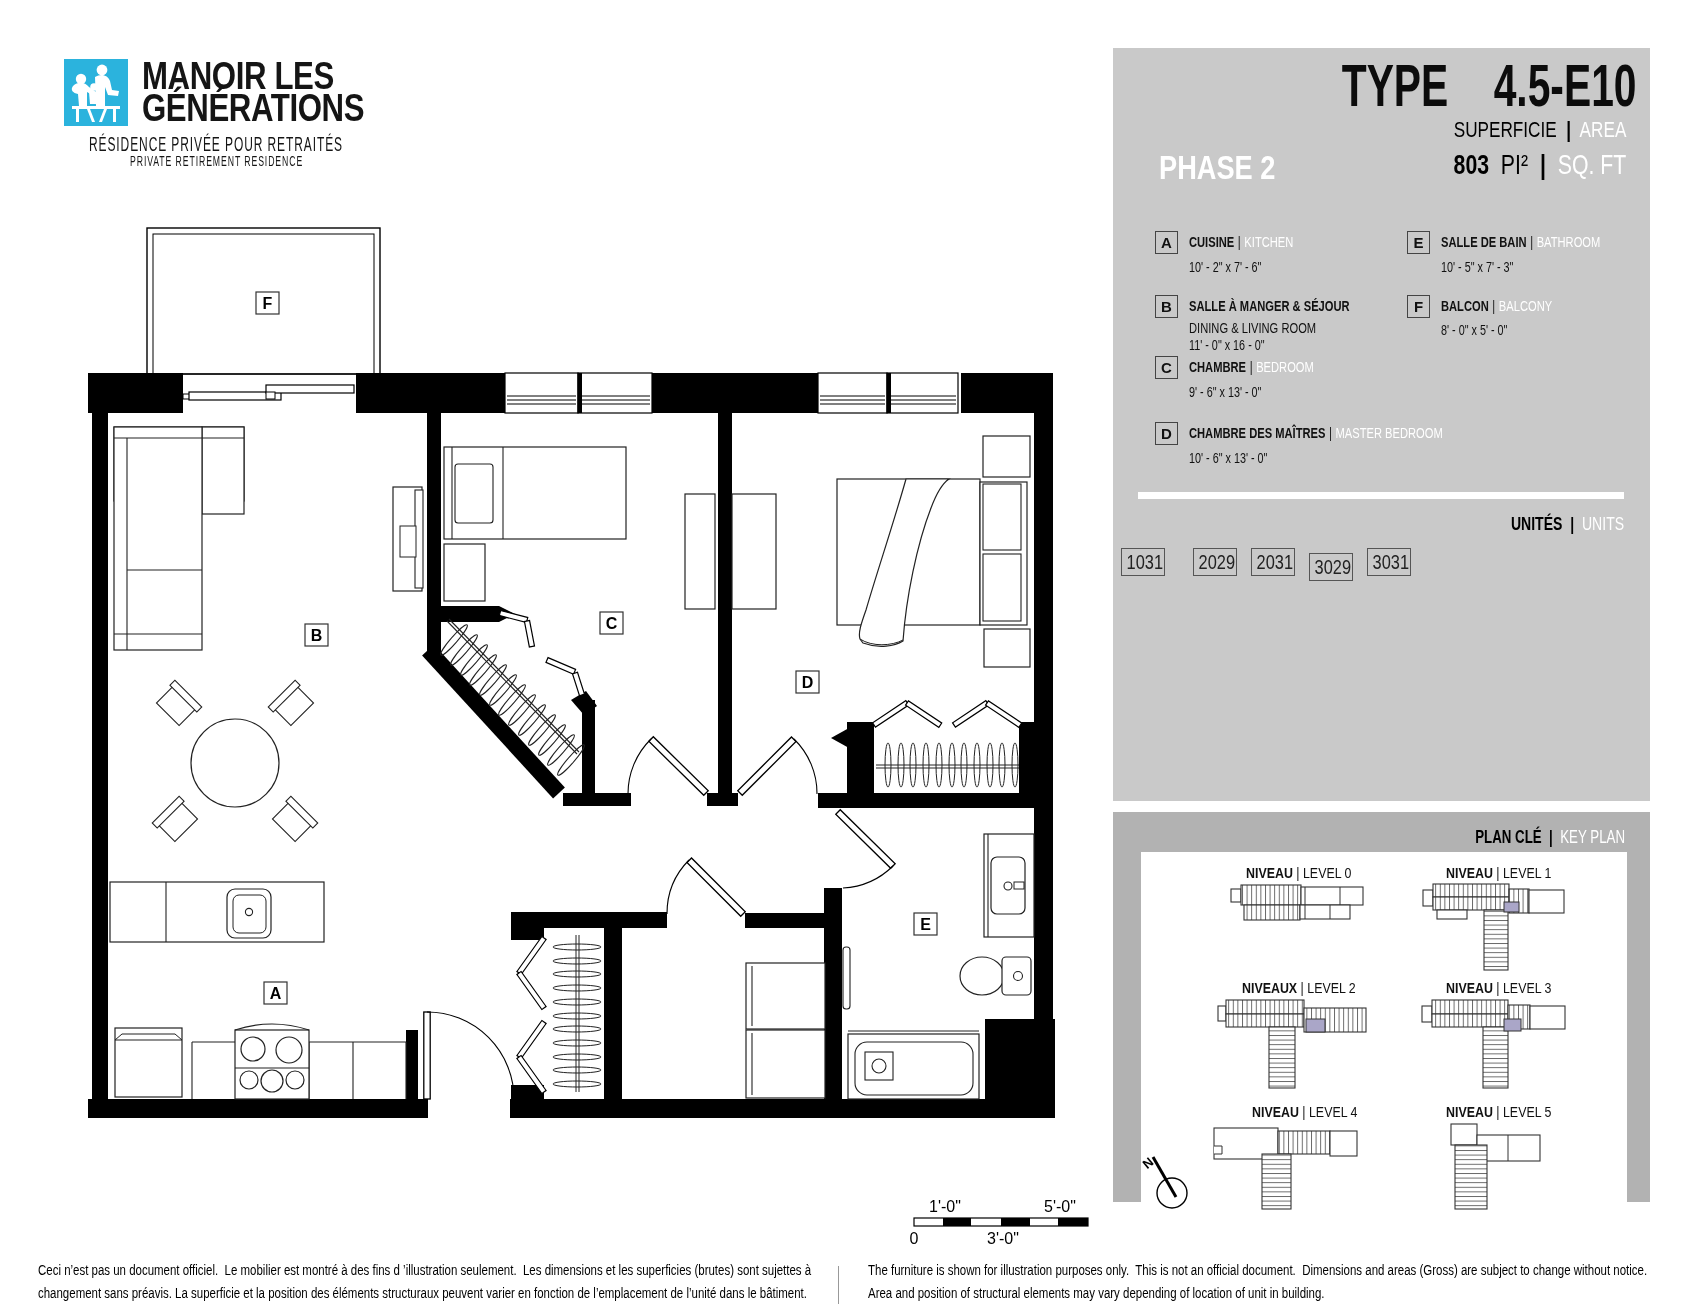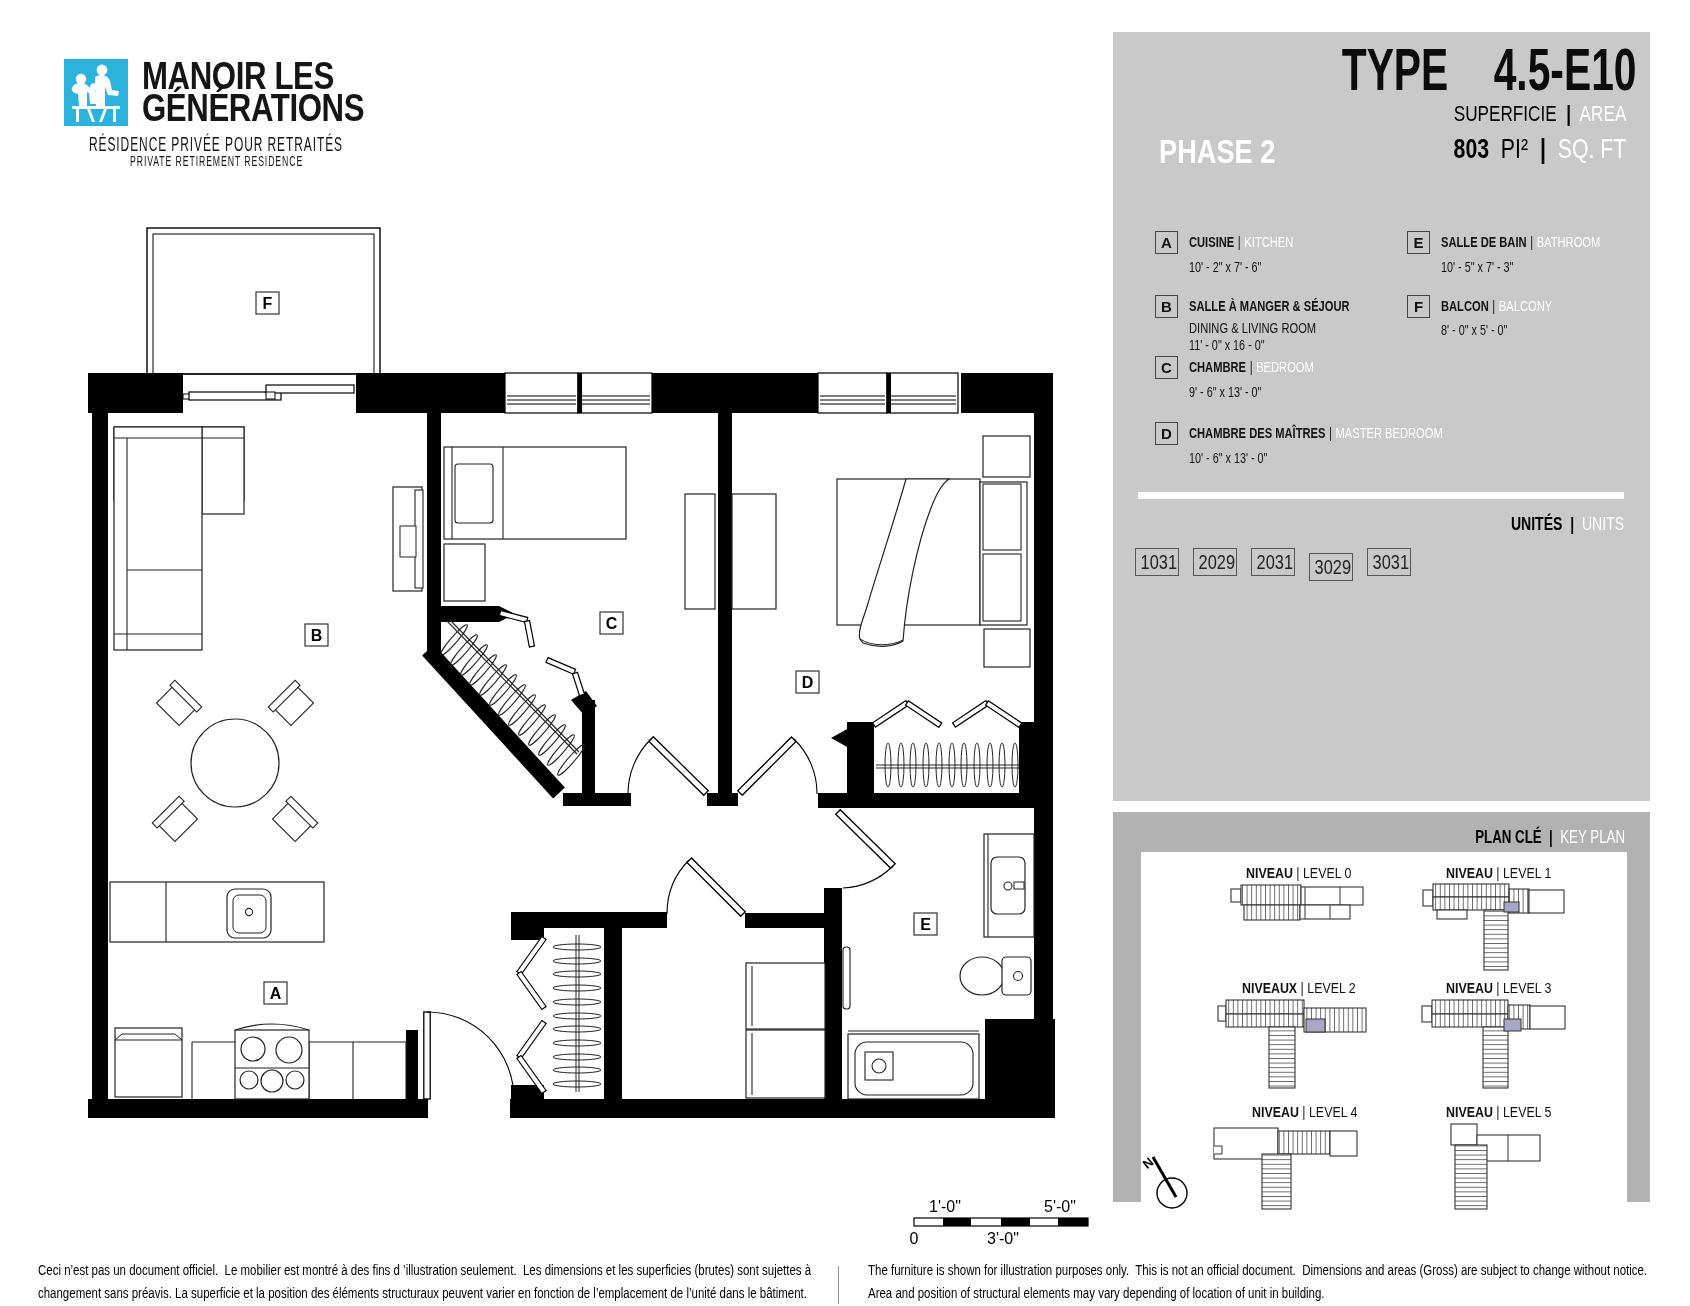--- a/index.html
+++ b/index.html
@@ -34,21 +34,21 @@
     <rect x="49" y="50" width="3" height="13"></rect>
     <path d="M23 50 l 3 0 l 5 13 l -3 0 z"></path>
     <path d="M43 50 l -3 0 l -5 13 l 3 0 z"></path>
   </g>
 </svg>
 </div>
 <div class="abs" style="left:142px;top:60px;font-weight:bold;font-size:39px;line-height:32px;letter-spacing:-0.5px;color:#151515;transform:scaleX(0.80);transform-origin:0 0;">MANOIR LES<br>GÉNÉRATIONS</div>
 <div class="abs" style="left:89px;top:133px;font-size:20px;color:#151515;transform:scaleX(0.60);transform-origin:0 0;white-space:nowrap;letter-spacing:1.5px;">RÉSIDENCE PRIVÉE POUR RETRAITÉS</div>
 <div class="abs" style="left:130px;top:153px;font-size:14.5px;color:#151515;transform:scaleX(0.60);transform-origin:0 0;letter-spacing:1.5px;white-space:nowrap;">PRIVATE RETIREMENT RESIDENCE</div>
 
-<div class="abs gray" style="left:1113px;top:32px;width:537px;height:159px;">
+<div class="abs gray" style="left:1113px;top:48px;width:537px;height:159px;">
   <div class="abs b rl" style="right:13px;top:8px;font-size:60px;line-height:60px;color:#0c0c0c;white-space:nowrap;transform:scaleX(0.68);">TYPE&nbsp;&nbsp;&nbsp;&nbsp;4.5-E10</div>
   <div class="abs rl" style="right:24px;top:69px;font-size:22px;line-height:26px;white-space:nowrap;transform:scaleX(0.78);">SUPERFICIE &nbsp;<span style="font-weight:bold;">|</span>&nbsp; <span class="w">AREA</span></div>
   <div class="abs b w" style="left:46px;top:102px;font-size:34px;line-height:34px;transform:scaleX(0.8);transform-origin:0 0;">PHASE 2</div>
   <div class="abs rl" style="right:24px;top:100px;font-size:28px;line-height:34px;white-space:nowrap;transform:scaleX(0.76);"><span class="b">803</span>&nbsp; PI² &nbsp;<span style="font-weight:bold;">|</span>&nbsp; <span class="w">SQ. FT</span></div>
 </div>
 
 <div class="abs gray" style="left:1113px;top:187px;width:537px;height:614px;">
   <div class="lbox" style="left:42px;top:44px;">A</div>
   <div class="lt" style="left:76px;top:46px;"><span class="b">CUISINE</span><span class="sep">|</span><span class="w">KITCHEN</span></div>
   <div class="dim" style="left:76px;top:71px;">10' - 2" x 7' - 6"</div>
@@ -63,21 +63,21 @@
   <div class="lt" style="left:328px;top:110px;"><span class="b">BALCON</span><span class="sep">|</span><span class="w">BALCONY</span></div>
   <div class="dim" style="left:328px;top:134px;">8' - 0" x 5' - 0"</div>
   <div class="lbox" style="left:42px;top:169px;">C</div>
   <div class="lt" style="left:76px;top:171px;"><span class="b">CHAMBRE</span><span class="sep">|</span><span class="w">BEDROOM</span></div>
   <div class="dim" style="left:76px;top:196px;">9' - 6" x 13' - 0"</div>
   <div class="lbox" style="left:42px;top:235px;">D</div>
   <div class="lt" style="left:76px;top:237px;"><span class="b">CHAMBRE DES MAÎTRES</span><span class="sep">|</span><span class="w">MASTER BEDROOM</span></div>
   <div class="dim" style="left:76px;top:262px;">10' - 6" x 13' - 0"</div>
   <div class="abs" style="left:25px;top:305px;width:486px;height:7px;background:#fff;"></div>
   <div class="abs rl" style="right:26px;top:327px;font-size:18px;white-space:nowrap;transform:scaleX(0.78);"><span class="b">UNITÉS</span> &nbsp;<span class="b">|</span>&nbsp; <span class="w">UNITS</span></div>
-  <div class="ubox" style="left:22px;top:361px;">
+  <div class="ubox" style="left:8px;top:361px;">
       <span>1031</span>
     </div>
   <div class="ubox" style="left:80px;top:361px;">
       <span>2029</span>
     </div>
   <div class="ubox" style="left:138px;top:361px;">
       <span>2031</span>
     </div>
   <div class="ubox" style="left:196px;top:366px;">
       <span>3029</span>

